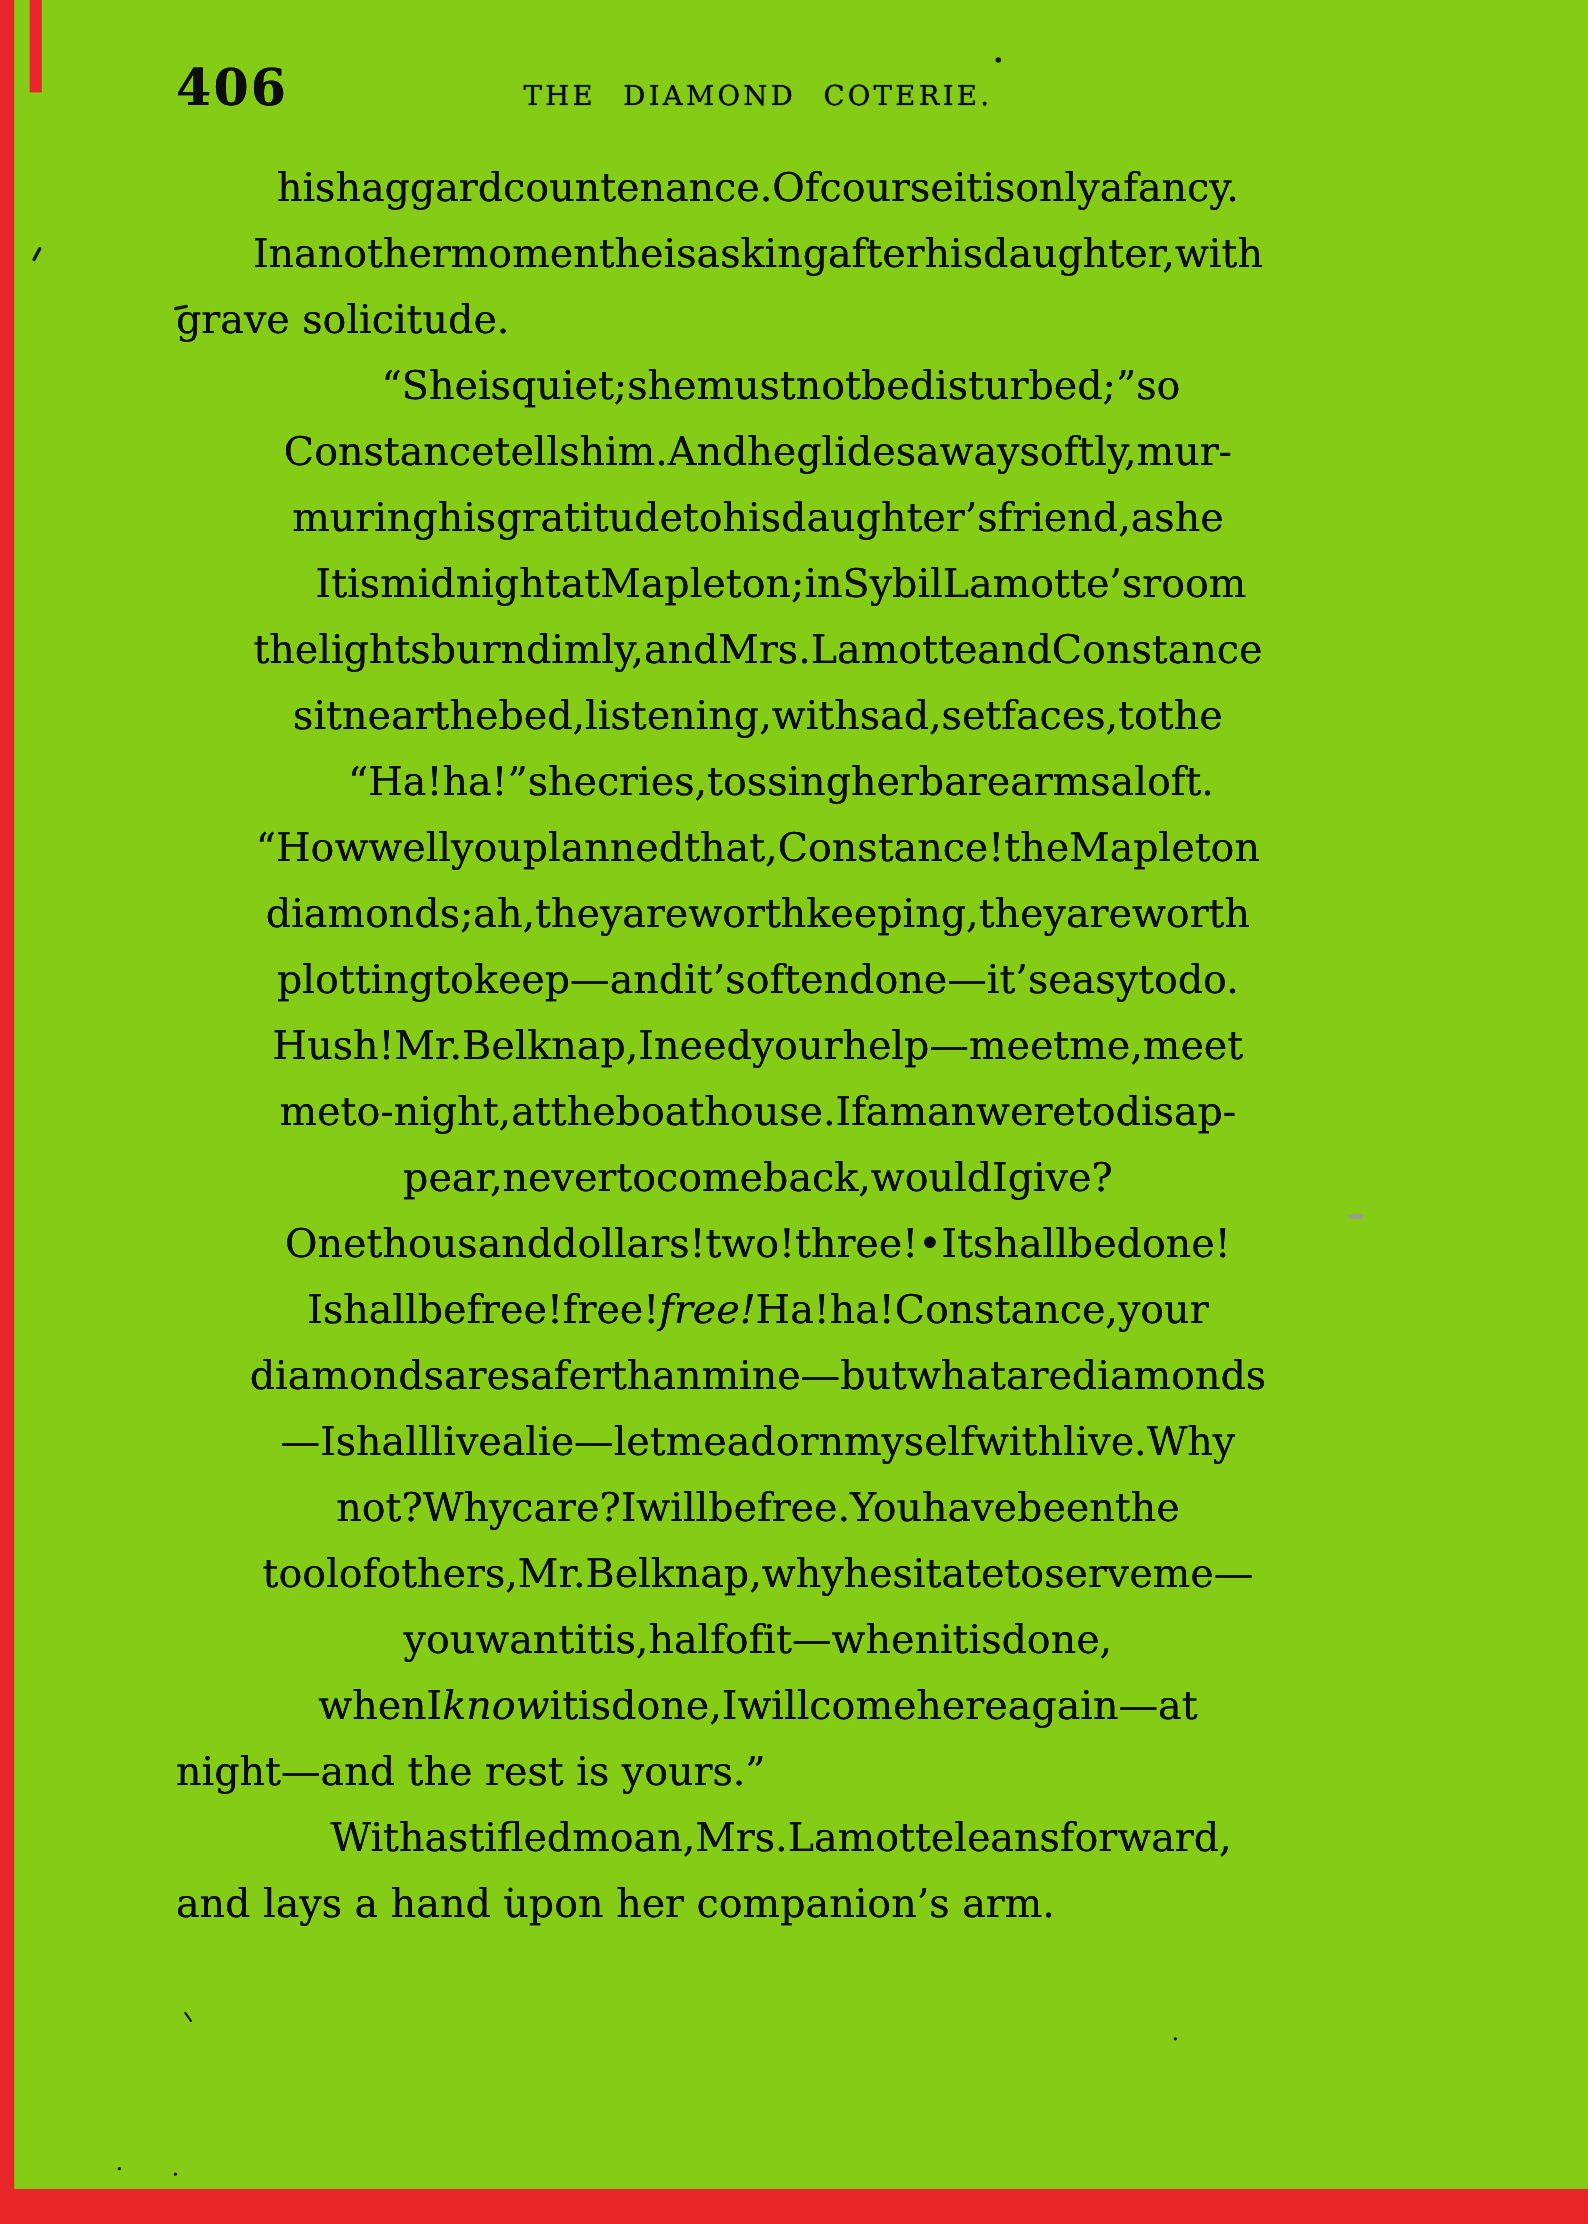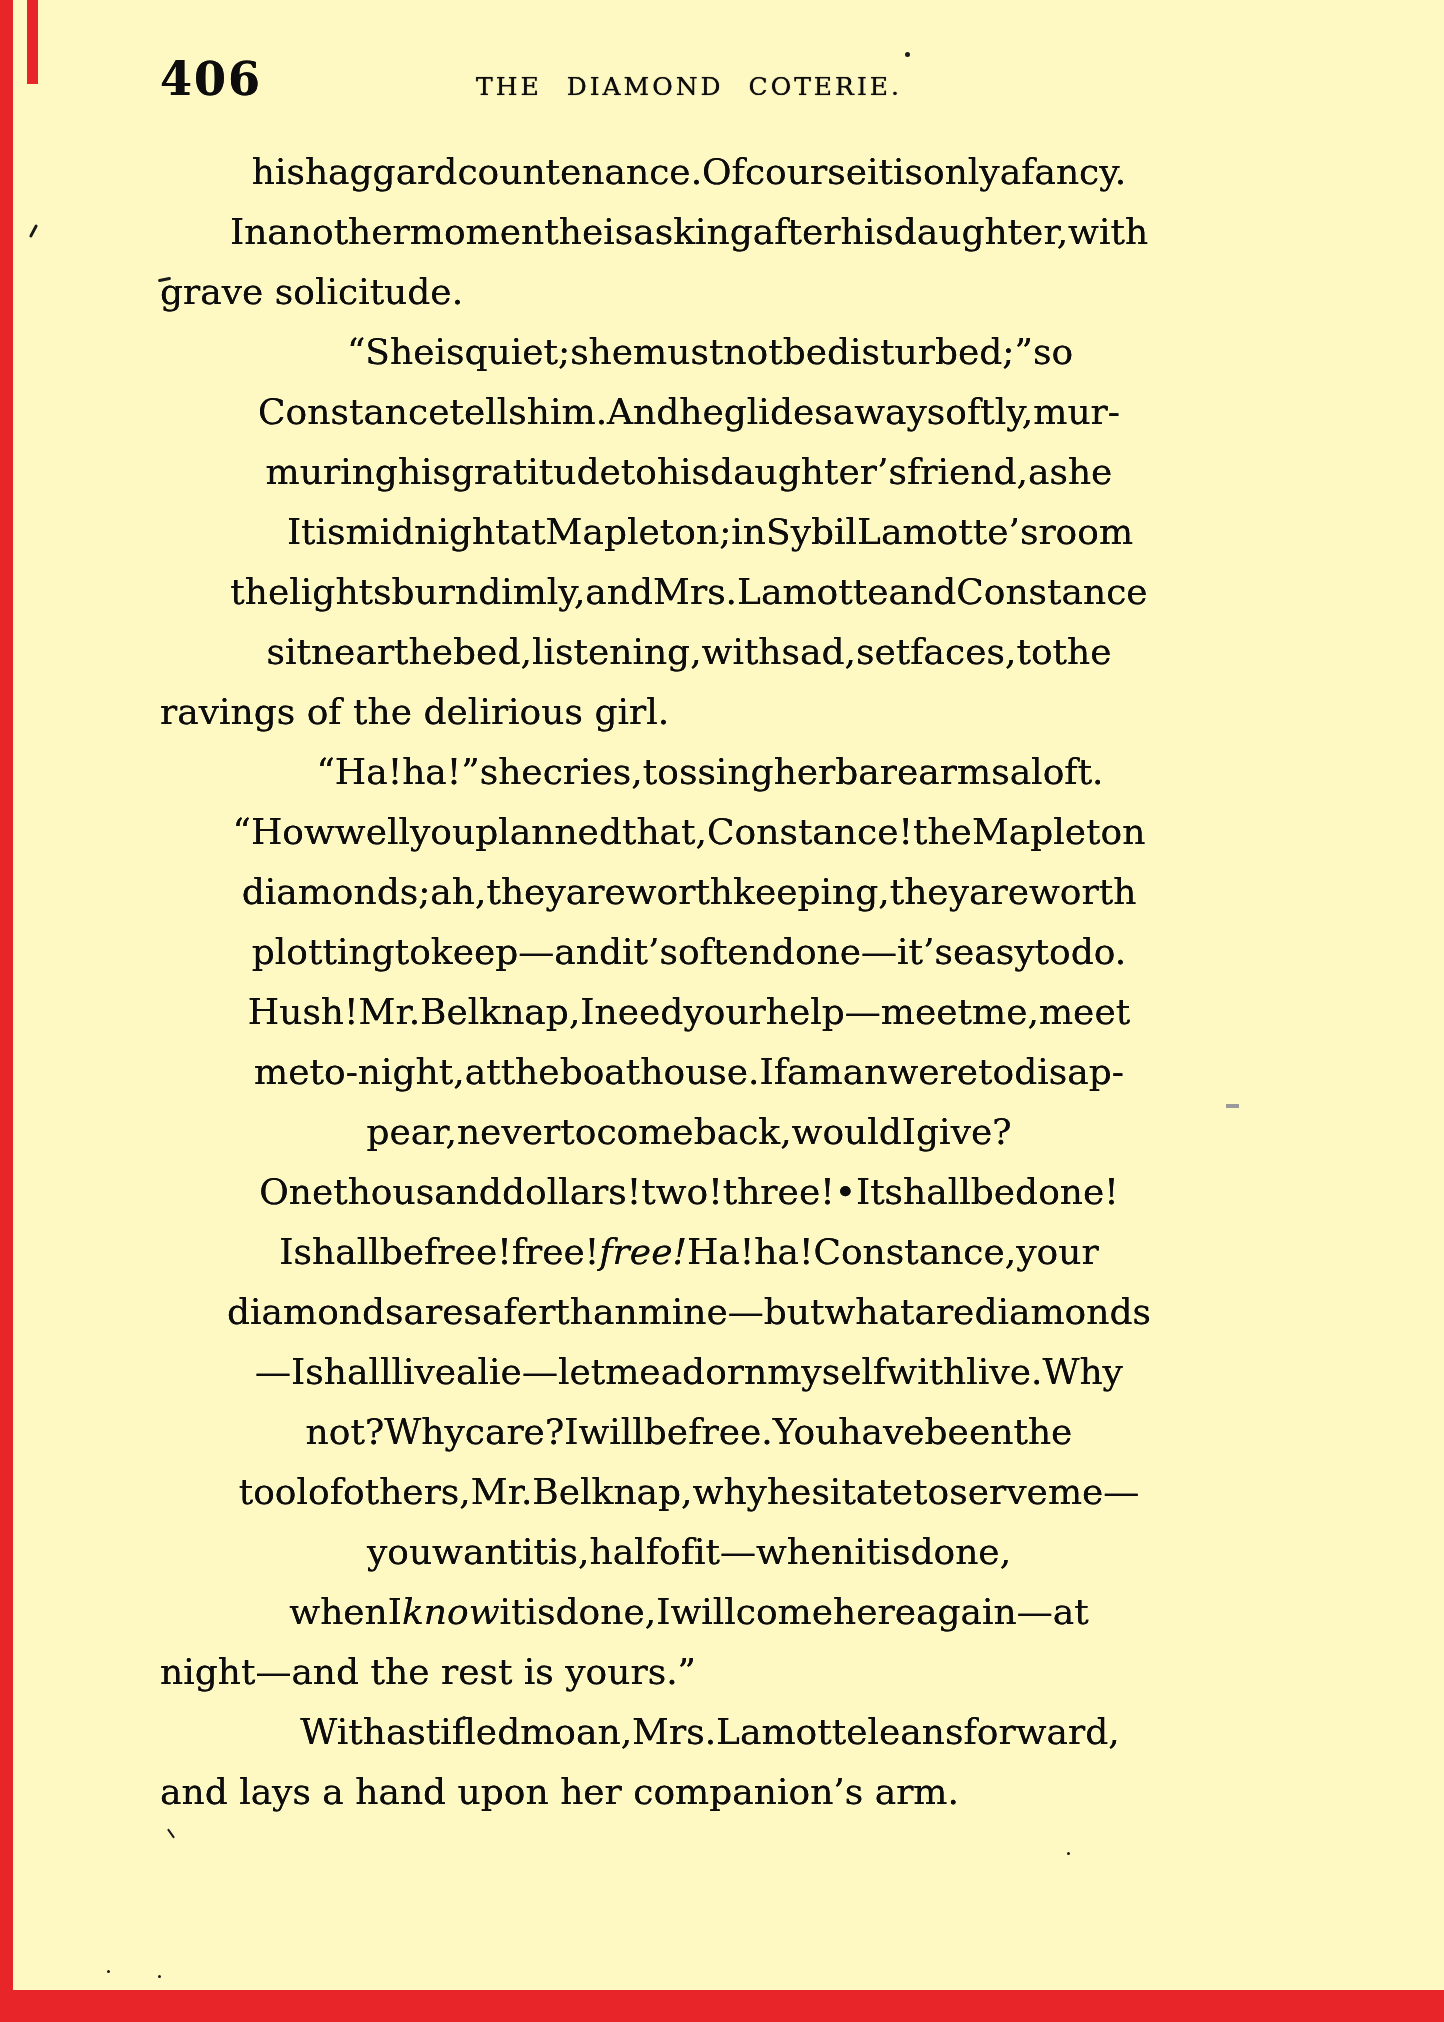--- a/index.html
+++ b/index.html
@@ -45,21 +45,21 @@
   .speck { position:absolute; background:#1a1a1a; border-radius:50%; }
   .speck.dot3 { width:3px; height:3px; }
   .speck.dot4 { width:4px; height:4px; }
   .speck.dot5 { width:5px; height:5px; }
   .tickmark { position:absolute; background:#1a1a1a; border-radius:2px; }
   .graydash { position:absolute; background:#9a9a9a; }
 </style>
 </head>
 <body>
 
-<div class="page" style="--edge-red: #e8262a; color: rgb(13, 13, 13); background: #fef9c3;">
+<div class="page" style="--edge-red: #e8262a; color: rgb(13, 13, 13); background: #84cc16;">
 
   <div class="edge edge-left"></div>
   <div class="edge edge-bottom"></div>
   <div class="edge edge-tick"></div>
 
   <div class="page-number">406</div>
   <div class="running-title">THE DIAMOND COTERIE.</div>
 
   <div class="text-block" id="text-block">
       <div class="line just">
@@ -151,21 +151,20 @@
         <span>the</span>
         <span>bed,</span>
         <span>listening,</span>
         <span>with</span>
         <span>sad,</span>
         <span>set</span>
         <span>faces,</span>
         <span>to</span>
         <span>the</span>
       </div>
-      <div class="line flush"><span>ravings of the delirious girl.</span></div>
       <div class="line just indent">
         <span>“Ha</span>
         <span>!</span>
         <span>ha</span>
         <span>!”</span>
         <span>she</span>
         <span>cries,</span>
         <span>tossing</span>
         <span>her</span>
         <span>bare</span>

